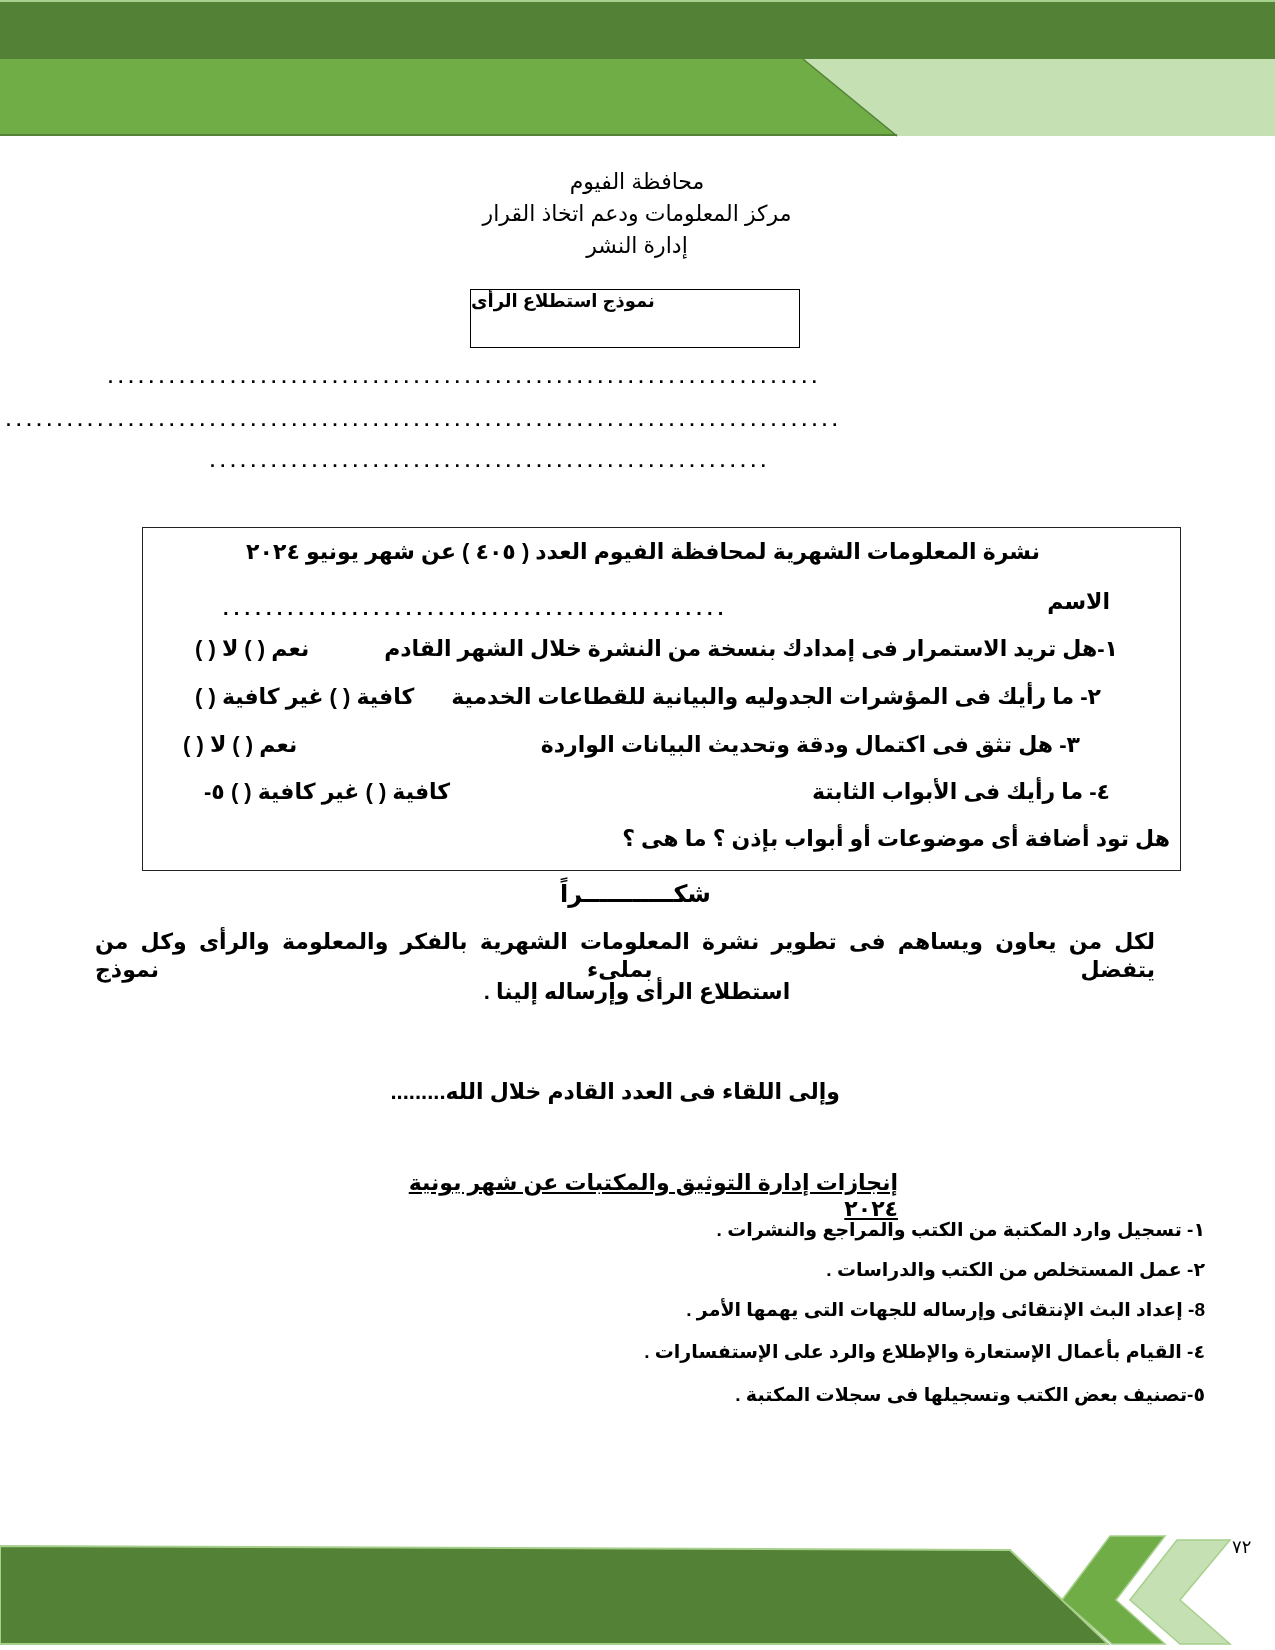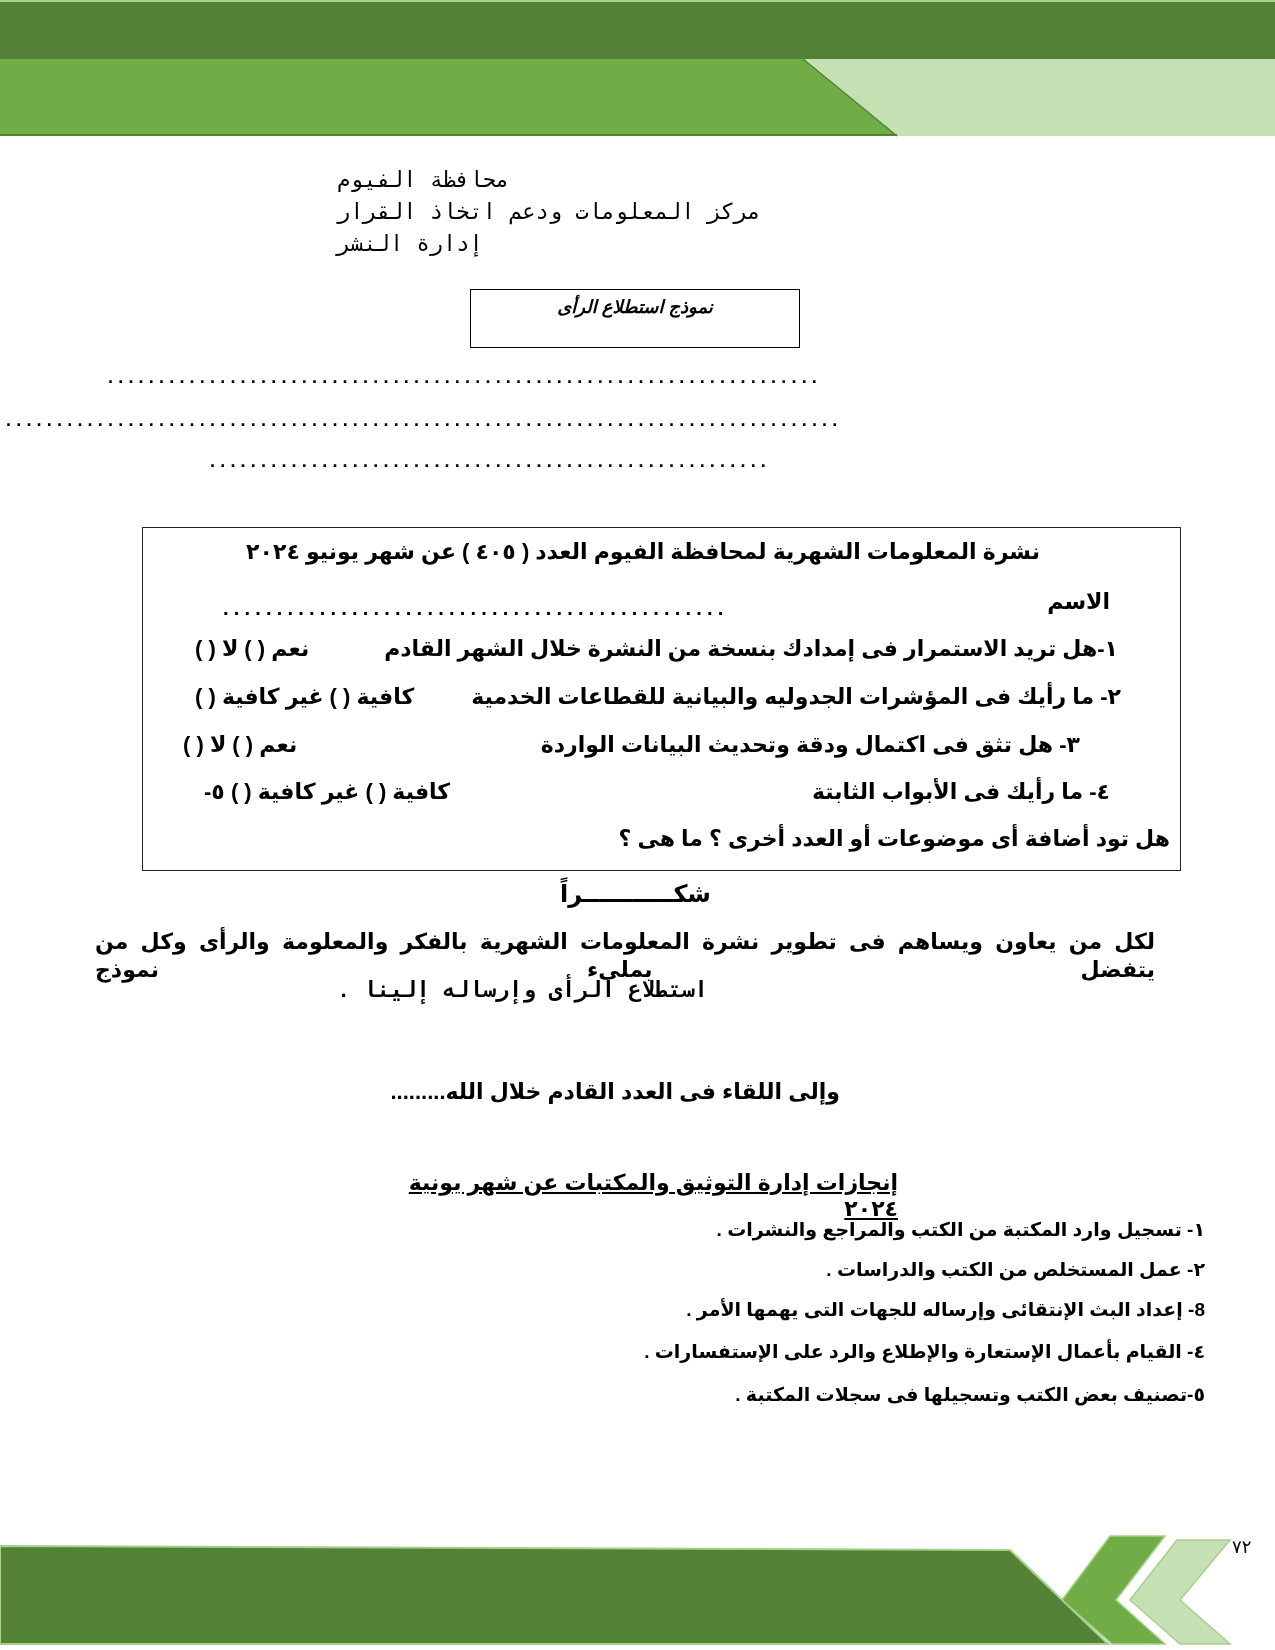--- a/index.html
+++ b/index.html
@@ -1,31 +1,31 @@
 <!DOCTYPE html>
 <html><head>
   <meta charset="utf-8">
   <style>
     html, body { margin: 0; padding: 0; background: #ffffff; }
     body { width: 1275px; height: 1650px; position: relative; overflow: hidden;
            font-family: "Liberation Sans", "DejaVu Sans", sans-serif; color: #000; }
     .abs { position: absolute; }
     .rtl { direction: rtl; unicode-bidi: embed; }
-    .center { text-align: left; font-family: Liberation Mono, monospace; }
+    .center { text-align: center; }
 
     #header-svg { position: absolute; left: 0; top: 0; }
     #footer-svg { position: absolute; left: 0; top: 1520px; }
 
     .org-line { font-size: 22px; line-height: 32px; }
     #org-block { left: 337px; top: 166px; width: 600px; }
 
     #title-box { left: 470px; top: 289px; width: 330px; height: 59px;
                  border: 1.5px solid #000; box-sizing: border-box; }
-    #title-box span { display: block; text-align: center; font-size: 18px;
-                      font-weight: bold; margin-top: 6px; font-style: italic; }
+    #title-box span { display: block; text-align: left; font-size: 18px;
+                      font-weight: bold; margin-top: 0; }
 
     .dots { font-size: 18px; letter-spacing: 5.2px; white-space: nowrap; line-height: 18px;
             font-weight: bold; }
 
     #survey-box { left: 142px; top: 527px; width: 1039px; height: 344px;
                   border: 1.5px solid #222; box-sizing: border-box; }
 
     .q-line { position: absolute; font-size: 22px; font-weight: bold; white-space: nowrap; line-height: 28px; }
 
     #thanks-word { left: 560px; top: 880px; font-size: 24px; font-weight: bold; }
@@ -65,30 +65,30 @@
 
 <div id="survey-box" class="abs">
   <div class="q-line rtl" style="right:140px; top:10px;">نشرة المعلومات الشهرية لمحافظة الفيوم العدد ( ٤٠٥ ) عن شهر يونيو ٢٠٢٤</div>
 
   <div class="q-line rtl" style="right:70px; top:60px;">الاسم</div>
   <div class="q-line dots" style="left:80px; top:66px; font-size:20px;">...............................................</div>
 
   <div class="q-line rtl" style="right:62px; top:107px;">١-هل تريد الاستمرار فى إمدادك بنسخة من النشرة خلال الشهر القادم</div>
   <div class="q-line rtl" style="left:52px; top:107px;">نعم (    )    لا    (    )</div>
 
-  <div class="q-line rtl" style="right:59px; top:155px;margin-left:29px;">٢- ما رأيك فى المؤشرات الجدوليه والبيانية للقطاعات الخدمية</div>
+  <div class="q-line rtl" style="right:79px; top:155px;margin-left:29px;">٢- ما رأيك فى المؤشرات الجدوليه والبيانية للقطاعات الخدمية</div>
   <div class="q-line rtl" style="left:52px; top:155px;">كافية  (    ) غير كافية (    )</div>
 
   <div class="q-line rtl" style="right:100px; top:203px;">٣- هل تثق فى اكتمال ودقة وتحديث البيانات الواردة</div>
   <div class="q-line rtl" style="left:40px; top:203px;">نعم    (    )   لا    (    )</div>
 
   <div class="q-line rtl" style="right:70px; top:250px;">٤- ما رأيك فى الأبواب الثابتة</div>
   <div class="q-line rtl" style="left:20px; top:250px;margin-left:41px;">كافية   (    ) غير كافية (    ) ٥-</div>
 
-  <div class="q-line rtl" style="right:10px; top:297px;">هل تود أضافة أى موضوعات أو العدد أخرى ؟ ما هى ؟</div>
+  <div class="q-line rtl" style="right:10px; top:297px;">هل تود أضافة أى موضوعات أو أبواب بإذن ؟ ما هى ؟</div>
 </div>
 
 <div id="thanks-word" class="abs rtl">شكـــــــــــراً</div>
 <div class="abs rtl msg" style="left:95px; top:928px; width:1060px; text-align:justify; text-align-last:justify;">لكل من يعاون ويساهم فى تطوير نشرة المعلومات الشهرية بالفكر والمعلومة والرأى وكل من يتفضل بملىء نموذج</div>
 <div class="abs rtl msg center" style="left:337px; top:978px; width:600px;">استطلاع الرأى وإرساله إلينا .</div>
 
 <div class="abs rtl msg" style="left:360px; top:1078px; width:480px; text-align:right;">وإلى اللقاء فى العدد القادم خلال الله.........</div>
 
 <div id="achv-title" class="abs rtl">إنجازات إدارة التوثيق والمكتبات عن شهر يونية ٢٠٢٤</div>
 <div class="achv-item rtl" style="top:1218px;">١- تسجيل وارد المكتبة من الكتب والمراجع والنشرات .</div>

